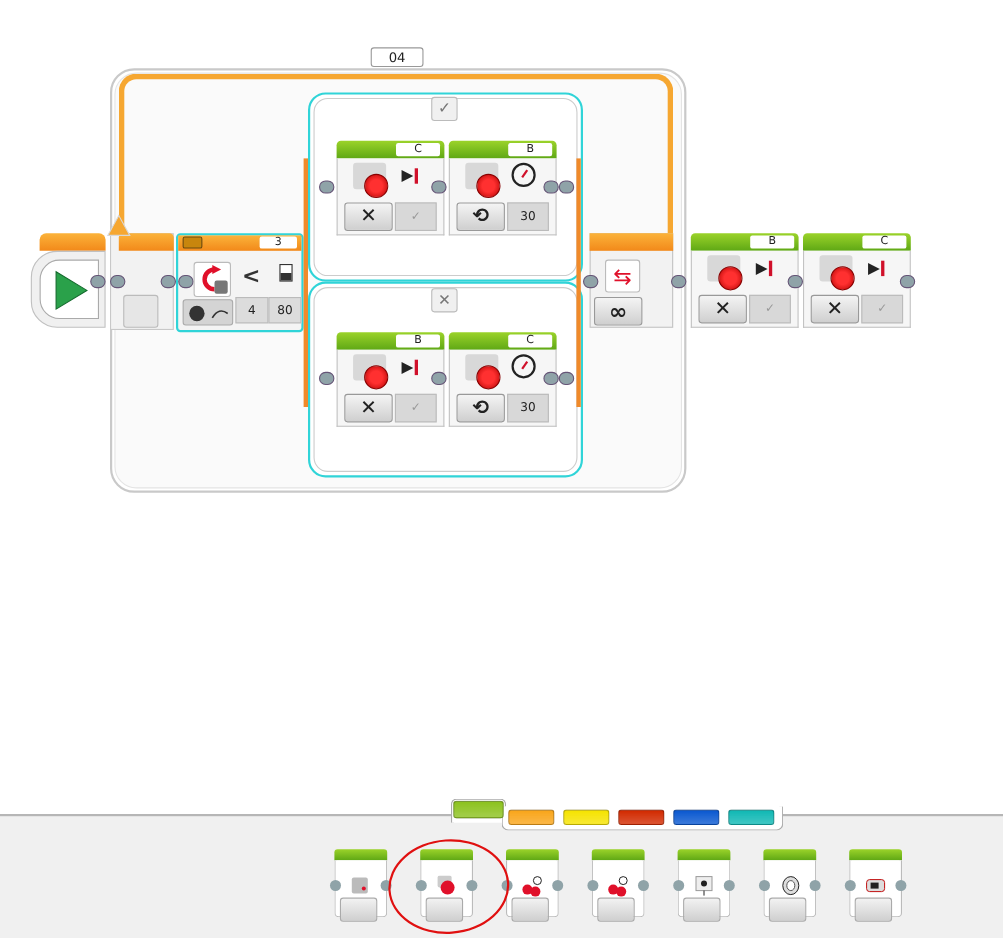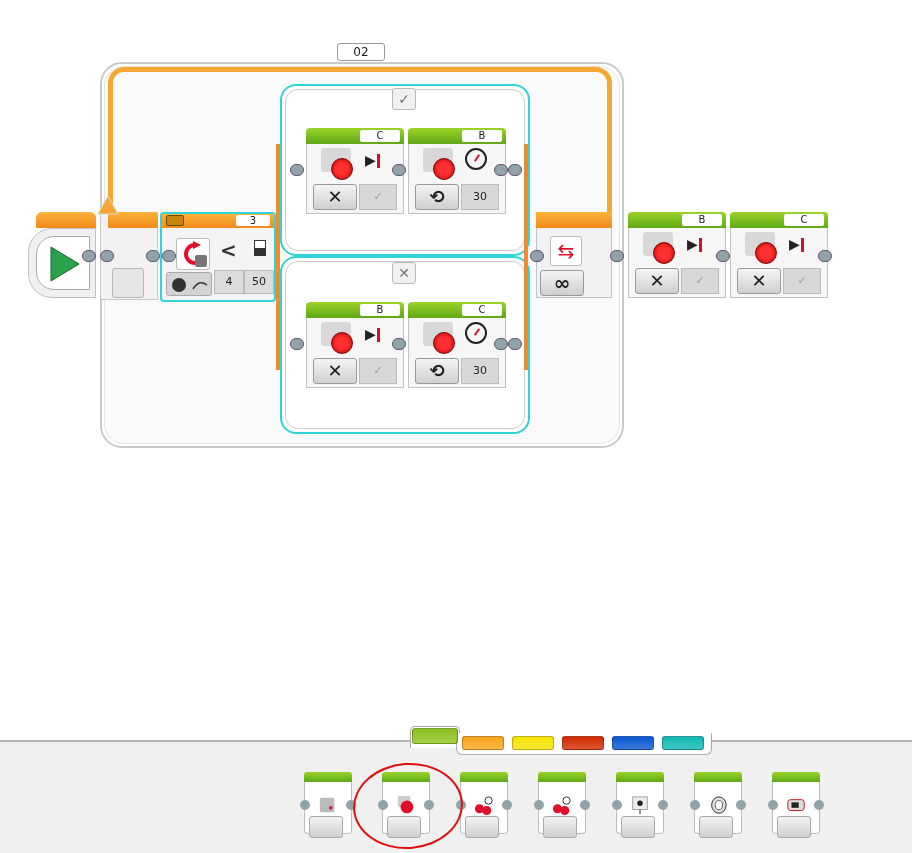--- a/index.html
+++ b/index.html
@@ -81,21 +81,21 @@
   .pconn { position:absolute; top:28px; width:10px; height:10px; background:#8fa3a8; border-radius:5px; }
   .red-circle { position:absolute; left:353px; top:763px; width:110px; height:86px; border:2px solid #e01010; border-radius:50%; transform:rotate(-4deg); }
 </style>
 </head>
 <body>
 
 <div class="loop-outer"></div>
 <div class="loop-outer-inner"></div>
 <div class="loop-orange"></div>
 <div class="loop-orange-cover"></div>
-<div class="loop-label">02</div>
+<div class="loop-label">04</div>
 
 <div class="start-block">
   <div class="start-top"></div>
   <div class="start-body"></div>
   <div class="start-inner">
     <svg width="54" height="54" style="position:absolute;left:0;top:0">
       <polygon points="14,10 42,27 14,44" fill="#2aa14a" stroke="#136a2c" stroke-width="1"></polygon>
     </svg>
   </div>
 </div>
@@ -124,21 +124,21 @@
 </div>
 <div class="port-box">
   <svg width="46" height="24">
     <circle cx="12" cy="12" r="7" fill="#333"></circle>
     <path d="M26 16 Q32 6 40 12" fill="none" stroke="#333" stroke-width="1.5"></path>
   </svg>
 </div>
 <div class="cmp">&lt;</div>
 <div class="thr-icon"></div>
 <div class="val-box" style="left:214px;width:30px">4</div>
-<div class="val-box" style="left:244px;width:30px">50</div>
+<div class="val-box" style="left:244px;width:30px">80</div>
 
 <div class="case" style="top:84px;height:172px">
   <div class="case-inner"></div>
 </div>
 <div class="case-tab" style="left:392px;top:88px">✓</div>
 
 <div class="case" style="top:256px;height:178px">
   <div class="case-inner"></div>
 </div>
 <div class="case-tab" style="left:392px;top:262px">✕</div>

